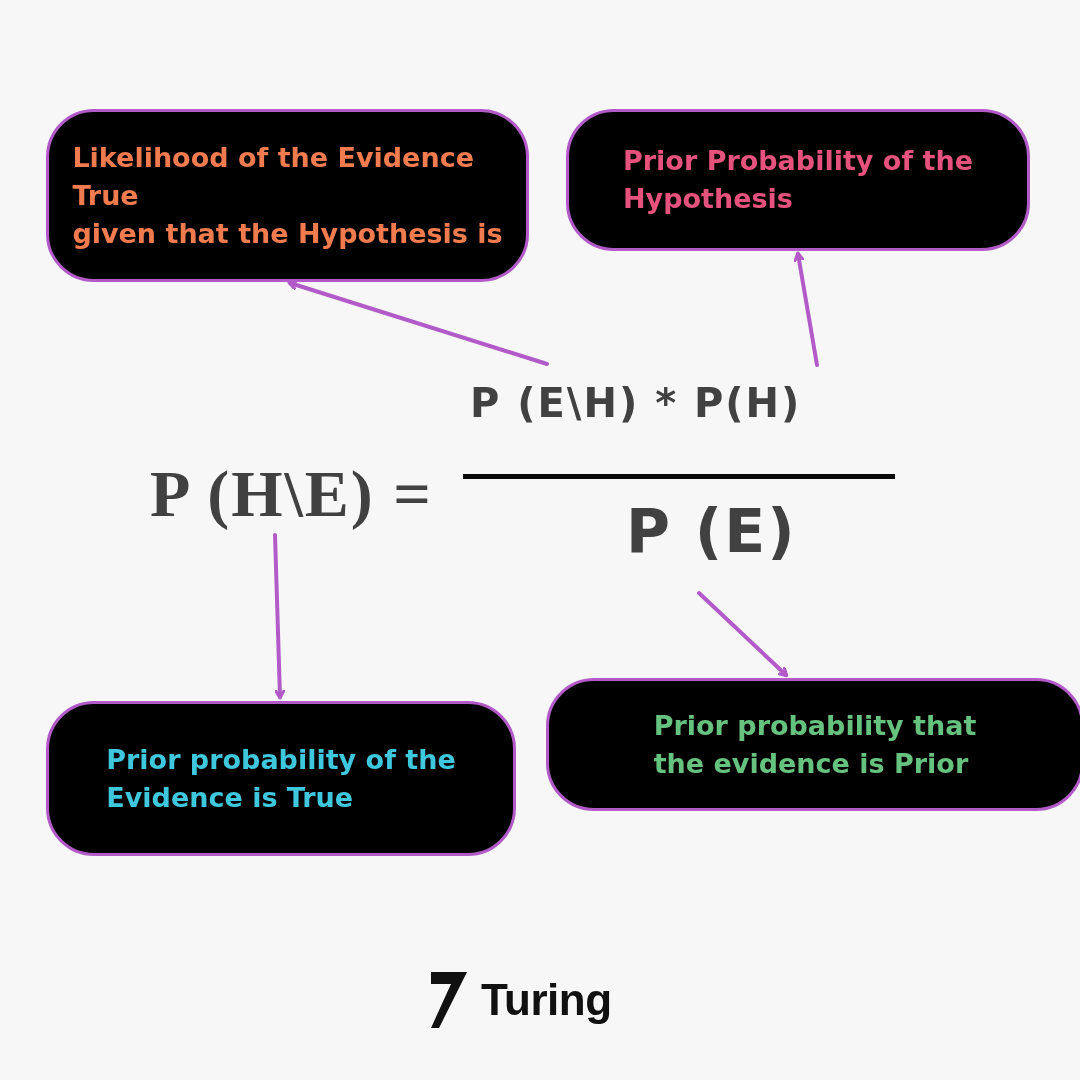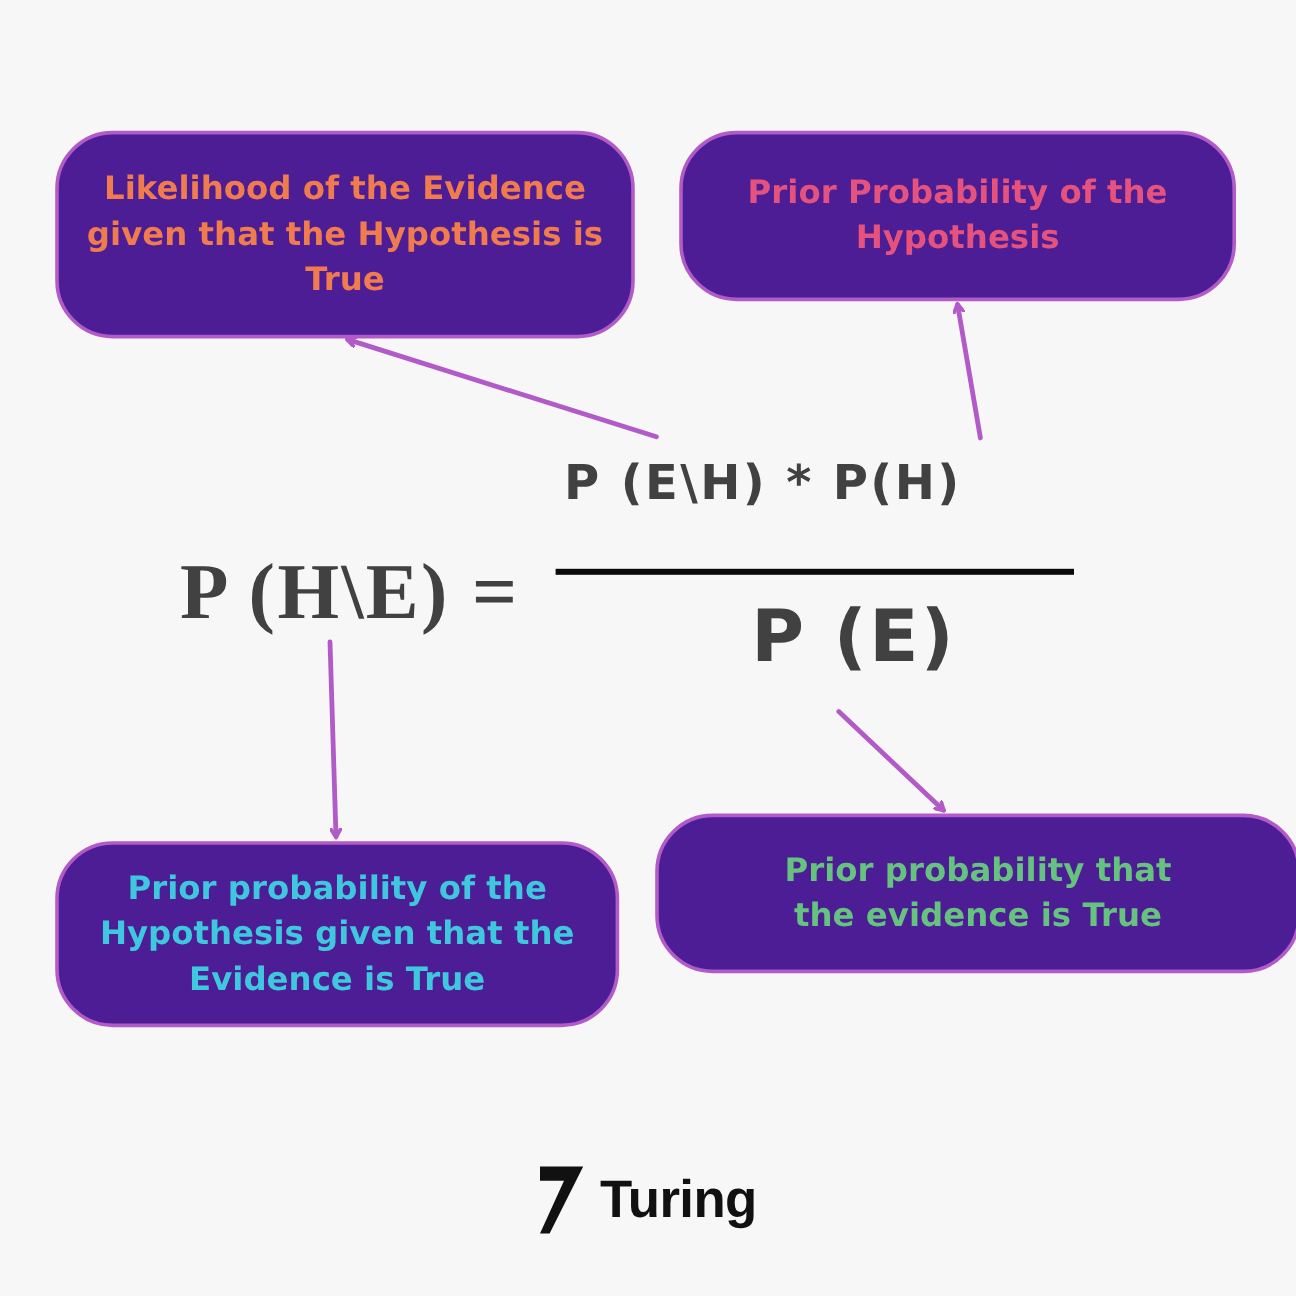--- a/index.html
+++ b/index.html
@@ -7,24 +7,24 @@
     width: 1080px; height: 1080px;
     background: #f7f7f8;
     position: relative;
     overflow: hidden;
     font-family: "DejaVu Sans", sans-serif;
   }
   .box {
     position: absolute;
     box-sizing: border-box;
     border: 3px solid #b25ac8;
-    background: #4c1d95;
+    background: #000000;
     border-radius: 48px;
     display: flex; align-items: center; justify-content: center;
-    text-align: center;
+    text-align: left;
     font-weight: bold;
     font-size: 27px;
     line-height: 38px;
     padding: 12px 14px;
   }
   .box span { display: block; }
   .formula {
     position: absolute;
     color: #414141;
     font-family: "DejaVu Sans", sans-serif;
@@ -33,21 +33,21 @@
   }
   .lhs { left: 150px; top: 456px; font-size: 66px; letter-spacing: 2px; font-family: Liberation Serif, serif; }
   .num { left: 470px; top: 380px; font-size: 40px; letter-spacing: 2px; }
   .den { left: 626px; top: 496px; font-size: 60px; letter-spacing: 2px; }
   .fraction-bar {
     position: absolute; left: 463px; top: 474px;
     width: 432px; height: 5px; background: #0a0a0a;
   }
   svg.arrows { position: absolute; left: 0; top: 0; }
   .logo {
-    position: absolute; left: 448px; top: 970px;
+    position: absolute; left: 429px; top: 970px;
     display: flex; align-items: center; gap: 12px;
   }
   .logo-text {
     font-family: "Liberation Sans", sans-serif;
     font-weight: bold;
     font-size: 44px;
     color: #111111;
     letter-spacing: -0.5px;
   }
 </style>
@@ -62,49 +62,48 @@
   </defs>
   <line x1="547" y1="364" x2="290" y2="283" stroke="#b25ac8" stroke-width="4" stroke-linecap="round" marker-end="url(#ah)"></line>
   <line x1="817" y1="365" x2="798" y2="254" stroke="#b25ac8" stroke-width="4" stroke-linecap="round" marker-end="url(#ah)"></line>
   <line x1="275" y1="535" x2="280" y2="697" stroke="#b25ac8" stroke-width="4" stroke-linecap="round" marker-end="url(#ah)"></line>
   <line x1="699" y1="593" x2="786" y2="675" stroke="#b25ac8" stroke-width="4" stroke-linecap="round" marker-end="url(#ah)"></line>
 </svg>
 
 <div class="box" style="left:46px; top:109px; width:483px; height:173px; color:#ef7b4e;">
   <div>
     <span>Likelihood of the Evidence</span>
+    <span>True</span>
     <span>given that the Hypothesis is</span>
-    <span>True</span>
   </div>
 </div>
 
 <div class="box" style="left:566px; top:109px; width:464px; height:142px; color:#e4527d;">
   <div>
     <span>Prior Probability of the</span>
     <span>Hypothesis</span>
   </div>
 </div>
 
 <div class="formula lhs">P (H\E) =</div>
 <div class="formula num">P (E\H) * P(H)</div>
 <div class="fraction-bar"></div>
 <div class="formula den">P (E)</div>
 
 <div class="box" style="left:46px; top:701px; width:470px; height:155px; color:#3fc7dd;">
   <div>
     <span>Prior probability of the</span>
-    <span>Hypothesis given that the</span>
     <span>Evidence is True</span>
   </div>
 </div>
 
 <div class="box" style="left:546px; top:678px; width:538px; height:133px; color:#66c27f;">
   <div>
     <span>Prior probability that</span>
-    <span>the evidence is True</span>
+    <span>the evidence is Prior</span>
   </div>
 </div>
 
 <div class="logo">
   <svg width="40" height="60" viewBox="0 0 40 60">
     <polygon points="2,2 38,2 10,58 2,58 22,14 2,14" fill="#111111"></polygon>
   </svg>
   <span class="logo-text">Turing</span>
 </div>
 

